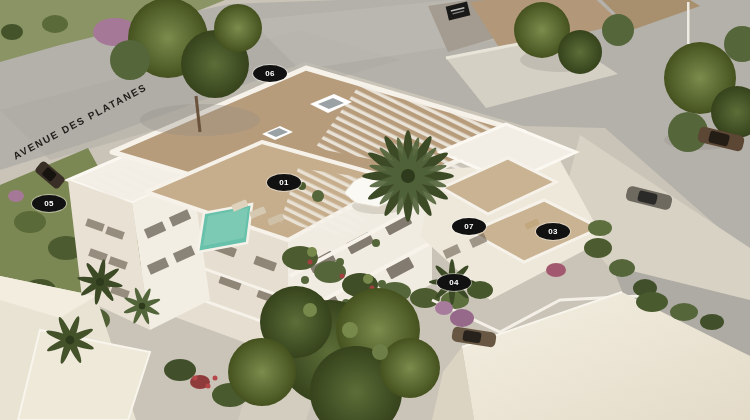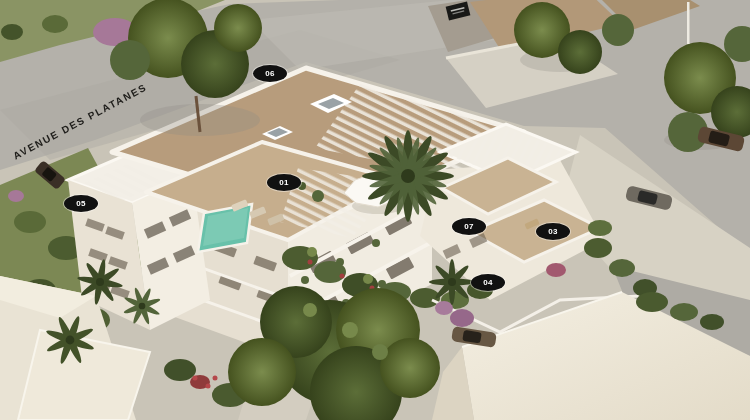--- a/index.html
+++ b/index.html
@@ -352,17 +352,17 @@
   </g>
 
   <rect x="687" y="2" width="2.5" height="42" fill="#eeebe2"></rect>
 </svg>
 
 <div class="street-label">AVENUE DES PLATANES</div>
 
 <div class="badge" style="left:235px;top:174px;margin-left:32px;">01</div>
 <div class="badge" style="left:452px;top:218px;">07</div>
 <div class="badge" style="left:536px;top:223px;text-align:right;">03</div>
-<div class="badge" style="left:437px;top:274px;margin-left:34px;">04</div>
-<div class="badge" style="left:32px;top:195px;margin-left:32px;">05</div>
+<div class="badge" style="left:437px;top:274px;">04</div>
+<div class="badge" style="left:32px;top:195px;">05</div>
 <div class="badge" style="left:253px;top:65px;">06</div>
 
 </div>
 
 </body></html>

